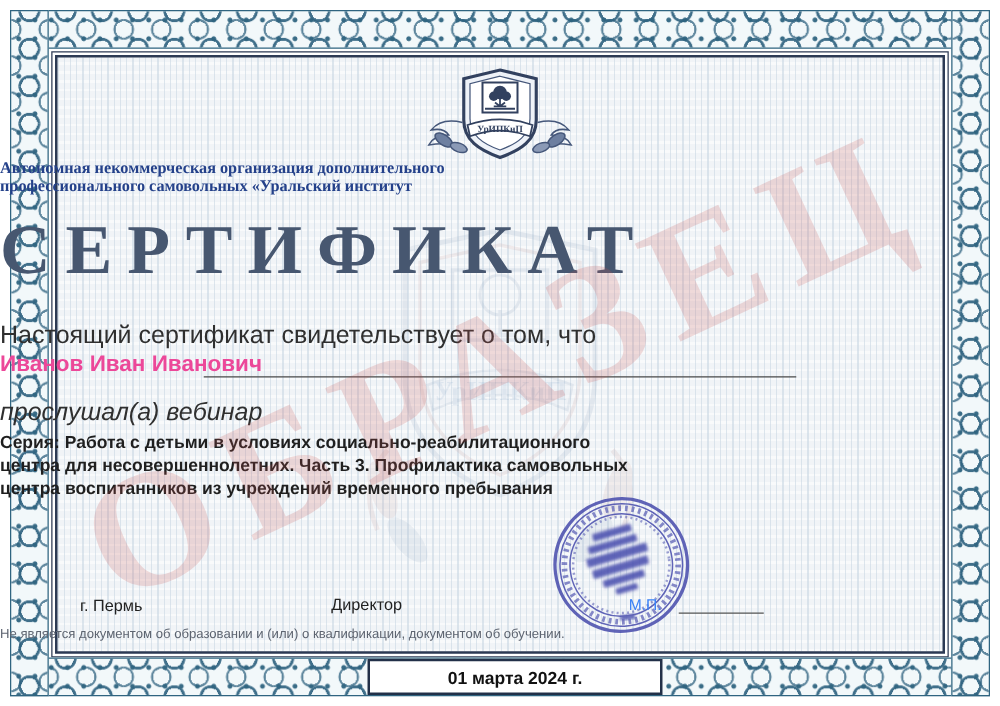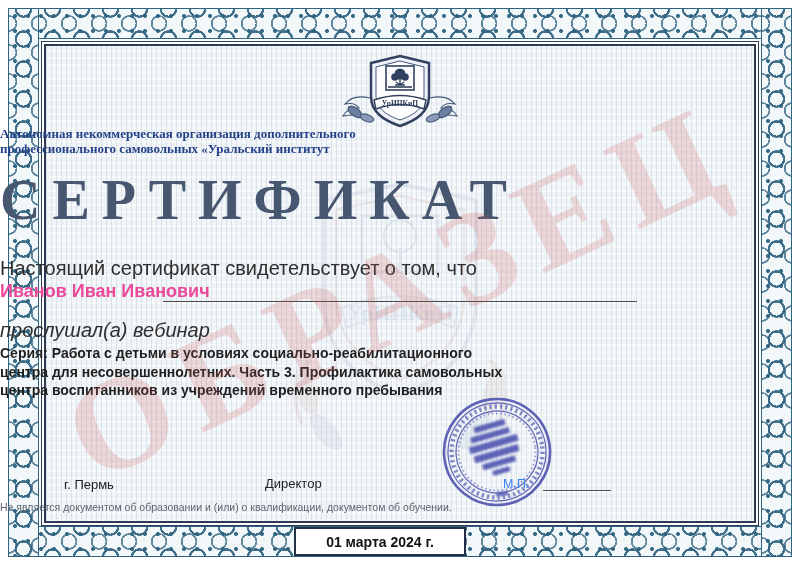--- a/index.html
+++ b/index.html
@@ -41,21 +41,21 @@
   #name-underline{left:163px;top:301px;width:474px;height:0;border-bottom:1.5px solid #4a4a4a;z-index:10;}
   #action-text{top:319px;z-index:10;font-size:20px;color:#2f2f2f;font-style:italic;}
   #course-title{top:344px;z-index:10;font-size:14px;font-weight:bold;line-height:18.5px;color:#1f1f1f;}
   #city-label{left:64px;top:477px;z-index:10;font-size:13px;color:#222;text-align:right;}
   #director-block{left:265px;top:461px;z-index:10;font-size:13px;line-height:14px;color:#222;text-align:left;margin-top:16px;}
   #seal-abbr{left:503px;top:477px;z-index:14;font-size:12.5px;color:#3b82f6;}
   #signature-line{left:543px;top:490px;width:68px;height:0;border-bottom:1.5px solid #555;z-index:10;}
   #disclaimer{top:501px;z-index:10;font-size:10.5px;color:#5d6470;}
 
   
-  #date-box{left:294px;top:527px;width:172px;height:29px;z-index:40;background:#fff;
+  #date-box{left:294px;top:527px;width:236px;height:29px;z-index:40;background:#fff;
     border:2px solid #223048;box-sizing:border-box;display:flex;align-items:center;justify-content:center;}
   #date-box span{font-size:14px;font-weight:bold;color:#111;}
 
   
   #sample-watermark{left:-50px;top:215px;width:900px;z-index:30;text-align:center;
     font-family:"Liberation Serif","DejaVu Serif",serif;font-weight:bold;
     font-size:132px;letter-spacing:16px;color:rgba(198,84,84,0.20);
     transform:rotate(-25deg);transform-origin:50% 50%;pointer-events:none;}
   #crest-watermark{left:282px;top:168px;z-index:4;opacity:0.16;pointer-events:none;}
 

